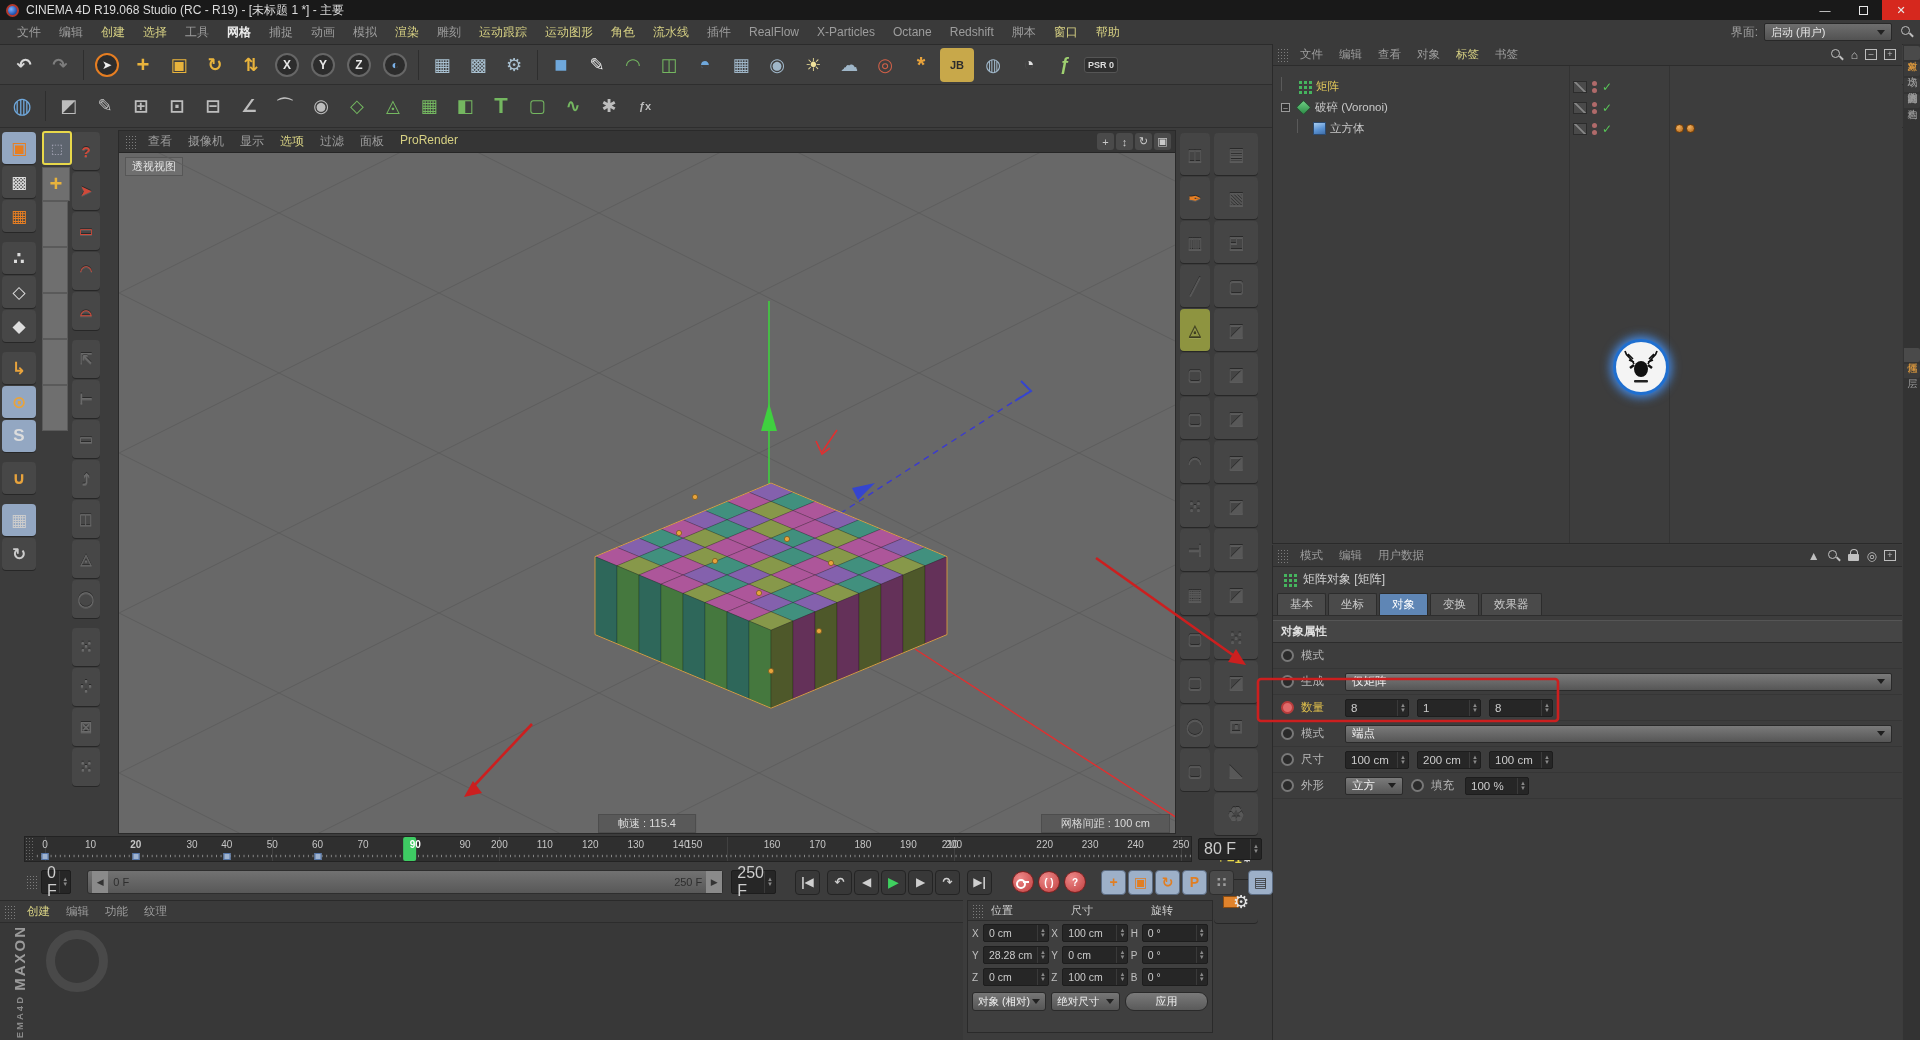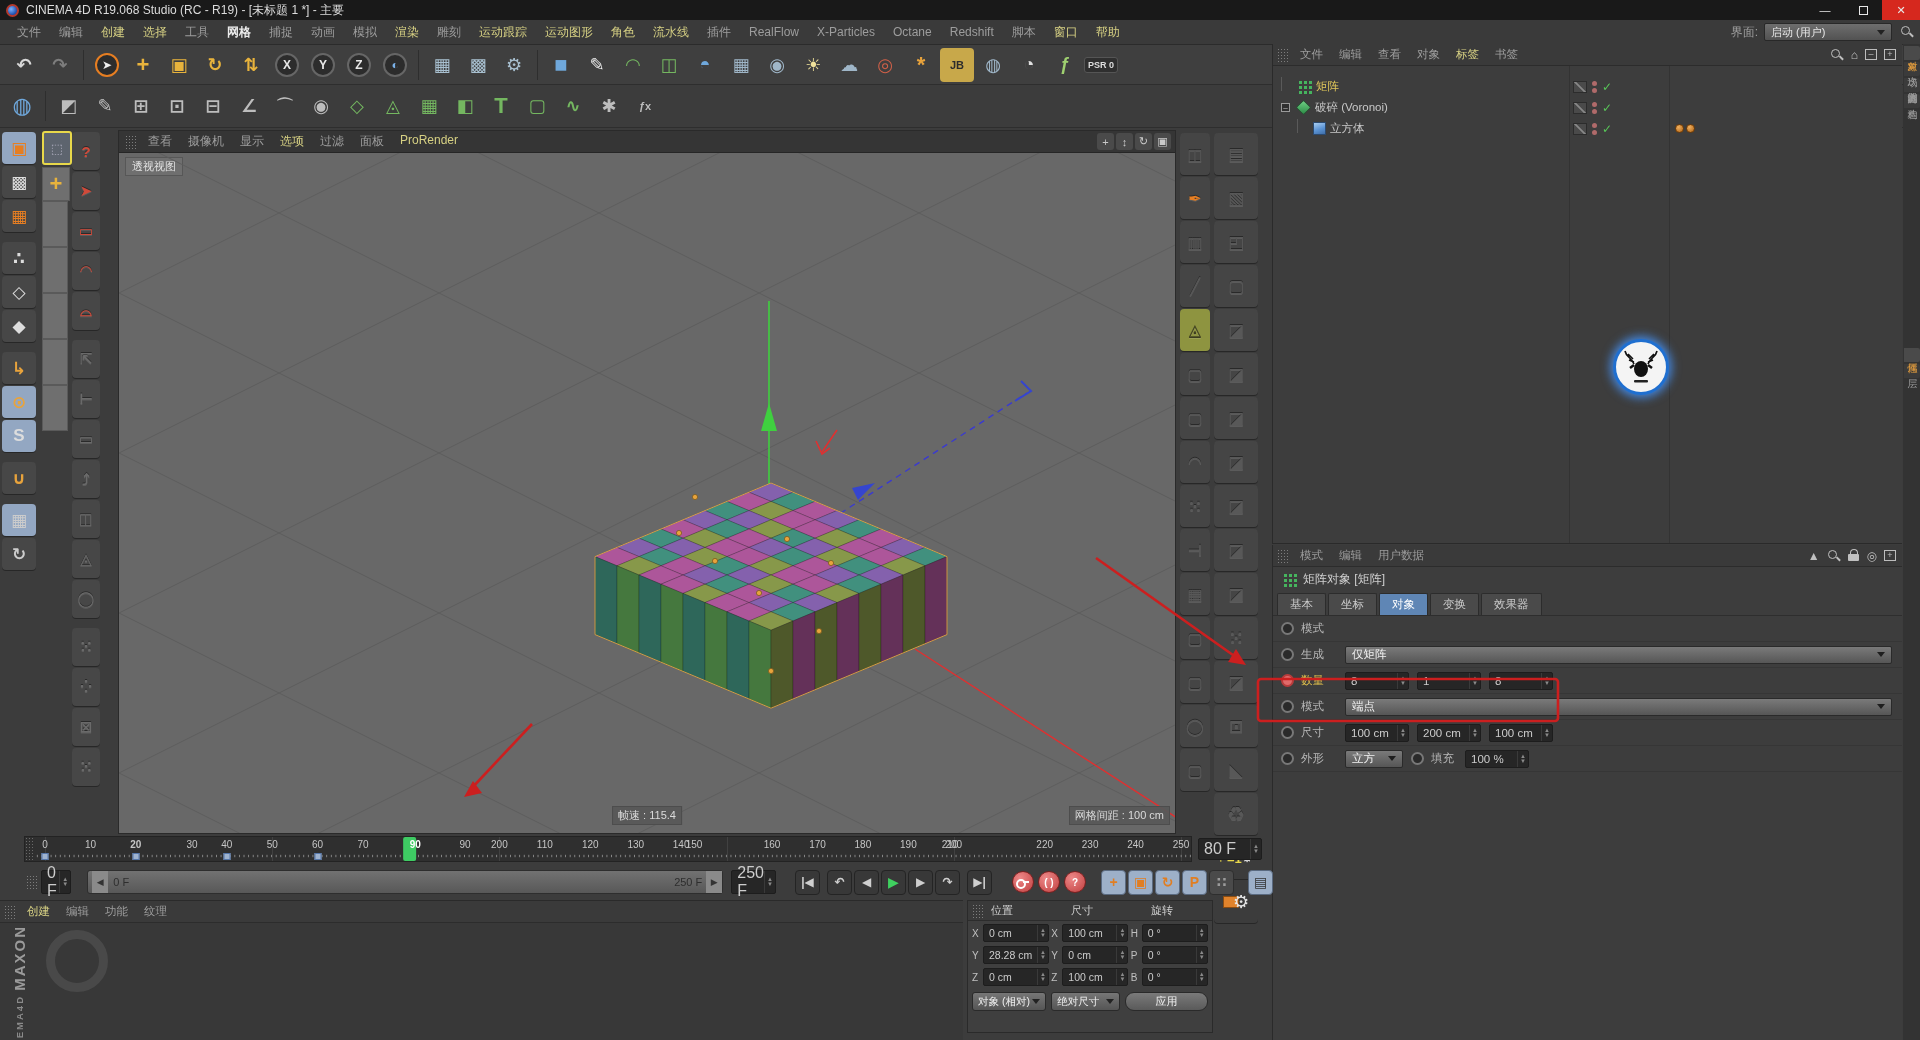--- a/index.html
+++ b/index.html
@@ -40,21 +40,21 @@
   #cmd-col .ptile{width:28px;height:38px;font-size:15px}
 
   
   #viewport{position:absolute;left:118px;top:130px;width:1058px;height:704px;background:#686868;border:1px solid #2a2a2a}
   #vp-menu{position:absolute;left:0;top:0;width:100%;height:22px;background:#353535;border-bottom:1px solid #262626;display:flex;align-items:center;font-size:12px;padding-left:4px}
   #vp-menu .mi{padding:0 8px}
   #vp-nav{margin-left:auto;display:flex;margin-right:4px}
   .vpn{width:17px;height:17px;margin-left:2px;background:#4a4a4a;border-radius:3px;color:#c9c9c9;font-size:11px;display:flex;align-items:center;justify-content:center}
   #vp-label{position:absolute;left:6px;top:26px;background:#6f6f6f;border:1px solid #575757;color:#e2e2e2;font-size:11px;padding:1px 6px}
   #scene{position:absolute;left:0;top:22px}
-  .vstat{position:absolute;bottom:8px;background:rgba(88,88,88,.95);border:1px solid #4d4d4d;color:#dadada;font-size:11px;padding:1px 5px}
+  .vstat{position:absolute;bottom:0;background:rgba(88,88,88,.95);border:1px solid #4d4d4d;color:#dadada;font-size:11px;padding:1px 19px}
   #vp-fps{left:50%;transform:translateX(-50%)}
   #vp-grid{right:5px}
   .grip{width:11px;height:14px;background-image:radial-gradient(#7d7d7d .8px,transparent 1px);background-size:3px 3px;margin:0 4px 0 2px;flex:none}
 
   
   #rpal-a{left:1180px;top:132px}
   #rpal-b{left:1214px;top:132px}
   #rpal-a .ptile{width:30px;height:42px;font-size:16px;color:#585858;background:#454545}
   #rpal-b .ptile{width:44px;height:42px;font-size:17px;color:#585858;background:#454545}
   .emboss{text-shadow:0 1px 0 rgba(255,255,255,.12),0 -1px 0 rgba(0,0,0,.4)}
@@ -711,20 +711,21 @@
     <span class="obj-ico ico-matrix" style="margin-right:6px"></span>
     <span>矩阵对象 [矩阵]</span>
   </div>
   <div id="am-tabs">
       <div class="tab">基本</div>
       <div class="tab">坐标</div>
       <div class="tab active">对象</div>
       <div class="tab">变换</div>
       <div class="tab">效果器</div>
     </div>
+  <div id="am-section">对象属性</div>
   <div id="am-rows">
       <div class="arow">
         <span class="radio"></span>
         <span class="alabel">模式</span>
       </div>
       <div class="arow">
         <span class="radio"></span>
         <span class="alabel">生成</span>
         <div class="combo">
           <span>仅矩阵</span>

